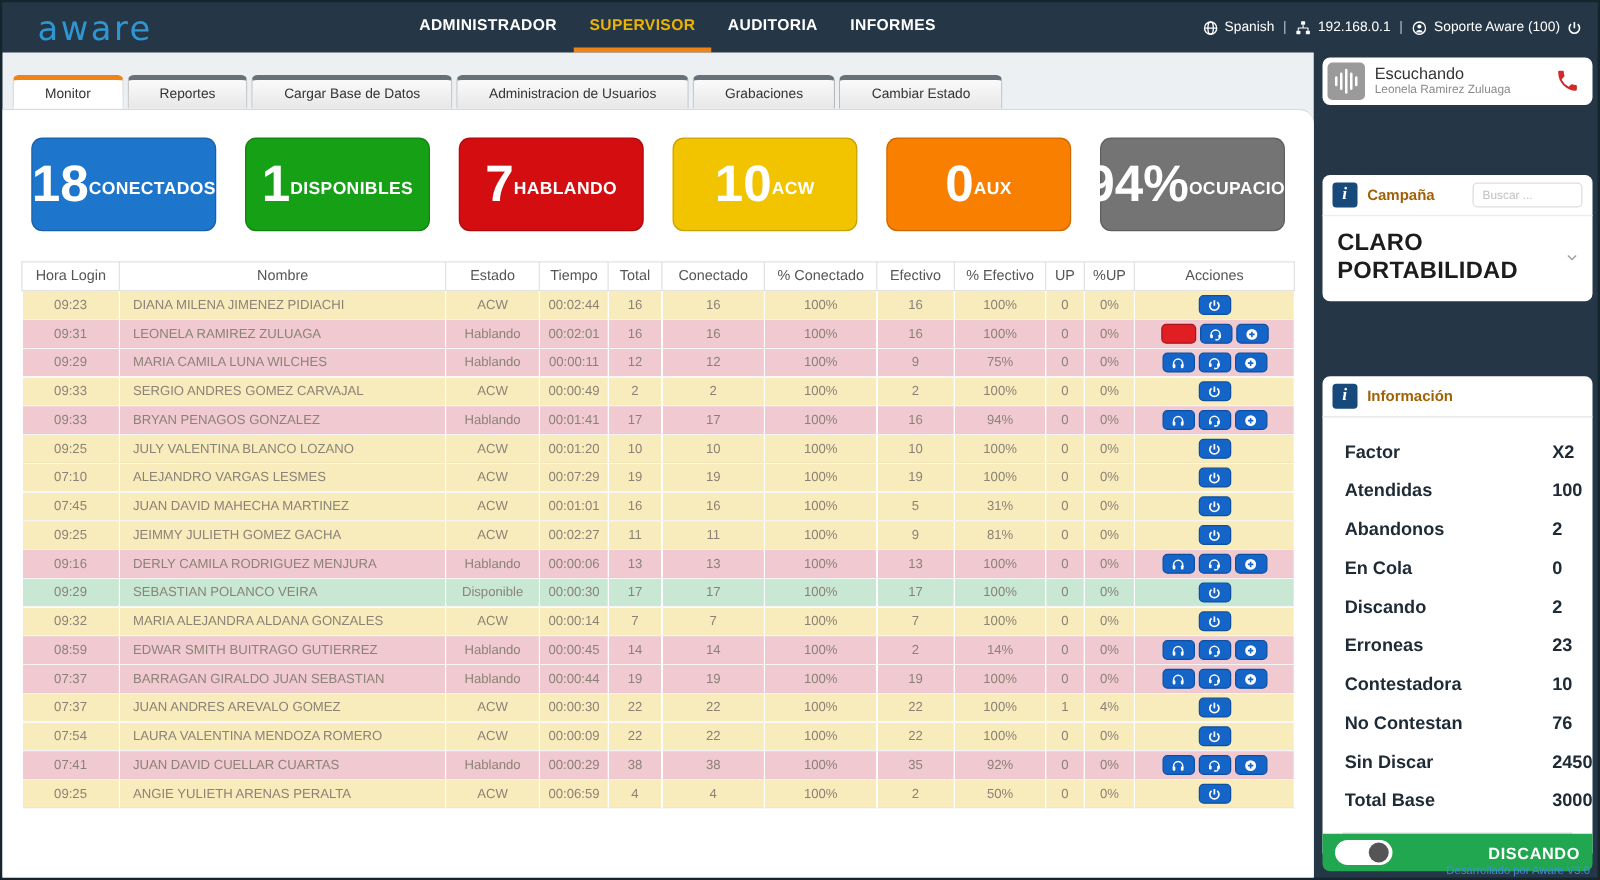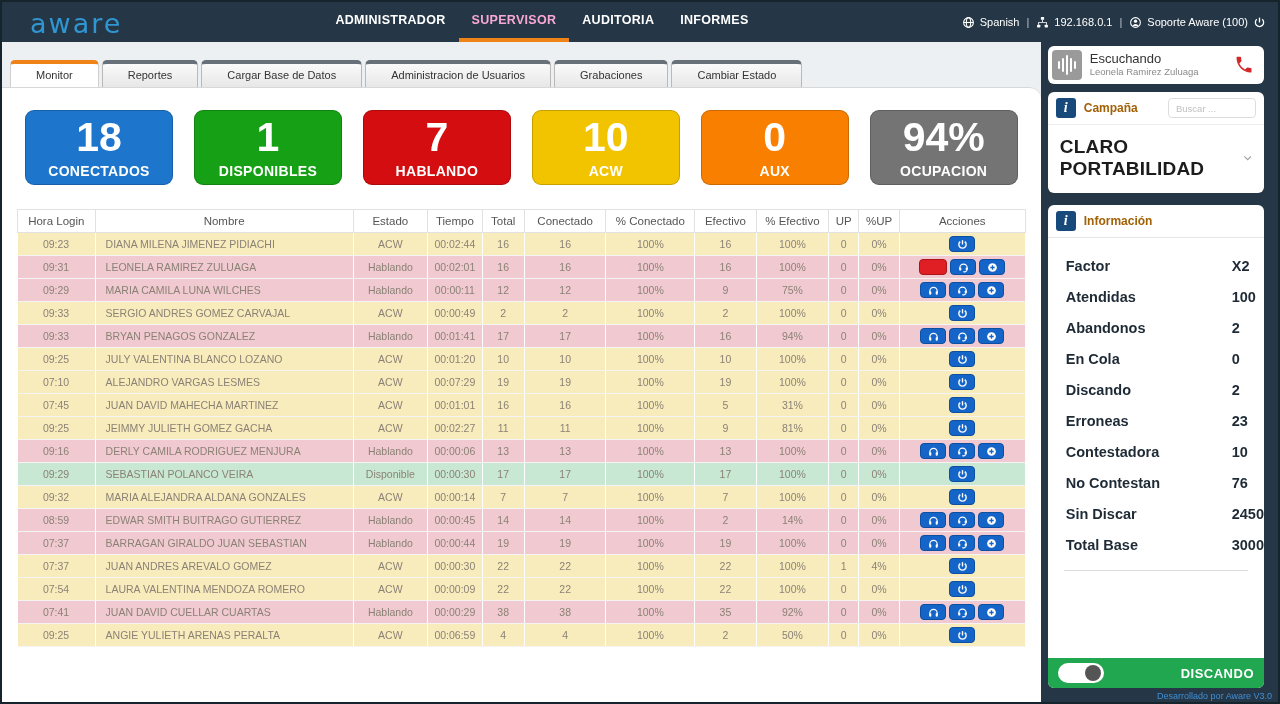--- a/index.html
+++ b/index.html
@@ -5,59 +5,59 @@
   * { margin:0; padding:0; box-sizing:border-box; }
   html,body { width:1280px; height:704px; overflow:hidden; }
   body { font-family:"Liberation Sans", sans-serif; }
   .page { position:relative; width:1280px; height:704px; background:#253746; display:flex; flex-direction:column; border:2px solid #16242e; }
 
   
   .topbar { height:40px; background:#253746; display:flex; align-items:stretch; flex:0 0 auto; }
   .logo { font-family:"DejaVu Sans", sans-serif; font-size:27px; font-weight:400; color:#2f96d2; letter-spacing:2px; margin:2px 0 0 28px; align-self:center; }
   .mainnav { display:flex; margin-left:auto; align-items:stretch; }
   .nav-item { display:flex; align-items:center; padding:0 13px; color:#fff; font-size:12.5px; font-weight:bold; letter-spacing:.3px; cursor:pointer; border-bottom:4px solid transparent; }
-  .nav-item.active { color:#f9a8d4; border-bottom-color:#ef8318; }
+  .nav-item.active { color:#eab308; border-bottom-color:#ef8318; }
   .topright { display:flex; align-items:center; margin-left:auto; margin-right:12px; color:#fff; font-size:11px; gap:5px; }
   .topright .sep { color:#b9c2ca; margin:0 2px; }
   .ticon { width:13px; height:13px; display:inline-flex; }
   .ticon svg { width:100%; height:100%; }
 
   
   .body { flex:1; display:flex; min-height:0; }
   .content-col { width:1056px; background:#edf0f2; display:flex; flex-direction:column; }
 
   
   .tabbar { display:flex; gap:3px; margin:18px 0 0 8px; align-items:flex-end; position:relative; z-index:2; }
   .tab { padding:5px 25px 6px; font-size:11px; color:#333; background:linear-gradient(#fafafa,#e7e7e7); border:1px solid #b9b9b9; border-bottom:none; border-top:4px solid #68707a; border-radius:5px 5px 0 0; cursor:pointer; white-space:nowrap; }
   .tab.active { background:#fff; border-top-color:#ef8318; border-color:#cfcfcf; border-top:4px solid #ef8318; }
 
   
   .white-card { background:#fff; flex:1; margin:0 0 0 0; border-radius:0 12px 0 0; padding:14px 15px 0 15px; border-top:1px solid #d8d8d8; min-height:0; }
 
   
   .kpi-row { display:flex; justify-content:space-between; margin:8px 8px 0 8px; }
-  .kpi-card { width:148px; height:75px; border-radius:9px; color:#fff; display:flex; flex-direction:column; align-items:center; justify-content:center; box-shadow:inset 0 0 0 1px rgba(0,0,0,.18); }
+  .kpi-card { width:148px; height:75px; border-radius:9px; color:#fff; display:flex; flex-direction:row; align-items:center; justify-content:center; box-shadow:inset 0 0 0 1px rgba(0,0,0,.18); }
   .kpi-value { font-size:41px; font-weight:bold; line-height:1; }
   .kpi-label { font-size:14px; font-weight:bold; letter-spacing:.3px; margin-top:5px; }
 
   
   table { width:100%; border-collapse:collapse; margin-top:24px; table-layout:fixed; }
   thead th { font-size:11.5px; font-weight:400; color:#555; background:#fff; border:1px solid #e2e2e2; padding:5px 3px; }
   tbody td { font-size:10.5px; color:#8b8276; text-align:center; padding:3px 3px; border-right:1px solid rgba(255,255,255,.55); border-bottom:1px solid rgba(0,0,0,.045); height:19px; overflow:hidden; white-space:nowrap; }
   tbody td.cell-nombre { text-align:left; padding-left:10px; }
   tr.row-acw td { background:#f8ecbd; }
   tr.row-hablando td { background:#f1cad1; }
   tr.row-disponible td { background:#c8e8d4; }
   .act-wrap { display:flex; justify-content:center; gap:3px; }
   .act-btn { width:26px; height:16px; border:1px solid #0d4fa0; border-radius:4px; background:#1565c8; display:inline-flex; align-items:center; justify-content:center; cursor:pointer; padding:0; }
   .act-btn svg { width:11px; height:11px; }
   .act-btn.red { background:#e01f24; border-color:#a91518; width:28px; }
 
   
-  .right-rail { flex:1; padding:4px 14px 0 7px; display:flex; flex-direction:column; min-height:0; }
+  .right-rail { flex:1; padding:4px 4px 0 7px; display:flex; flex-direction:column; min-height:0;gap:48px; }
   .listen-card { background:#fff; border-radius:6px; height:38px; flex:0 0 auto; display:flex; align-items:center; padding:0 10px 0 4px; margin-bottom:8px; }
   .wave-icon { width:30px; height:30px; background:#9a9a9a; border-radius:4px; display:flex; align-items:center; justify-content:center; gap:2px; }
   .wave-icon i { display:block; width:2px; background:#fff; border-radius:1px; }
   .listen-text { margin-left:8px; line-height:1.15; }
   .listen-title { font-size:13px; color:#333; }
   .listen-agent { font-size:9.5px; color:#8a8a8a; }
   .phone-icon { margin-left:auto; width:20px; height:20px; cursor:pointer; }
   .phone-icon svg { width:100%; height:100%; }
 
   .campaign-card { background:#fff; border-radius:6px; flex:0 0 auto; margin-bottom:12px; }

